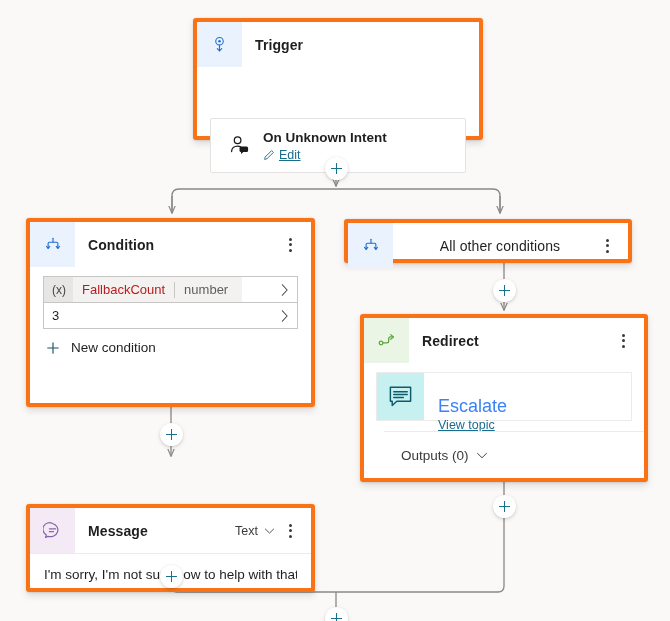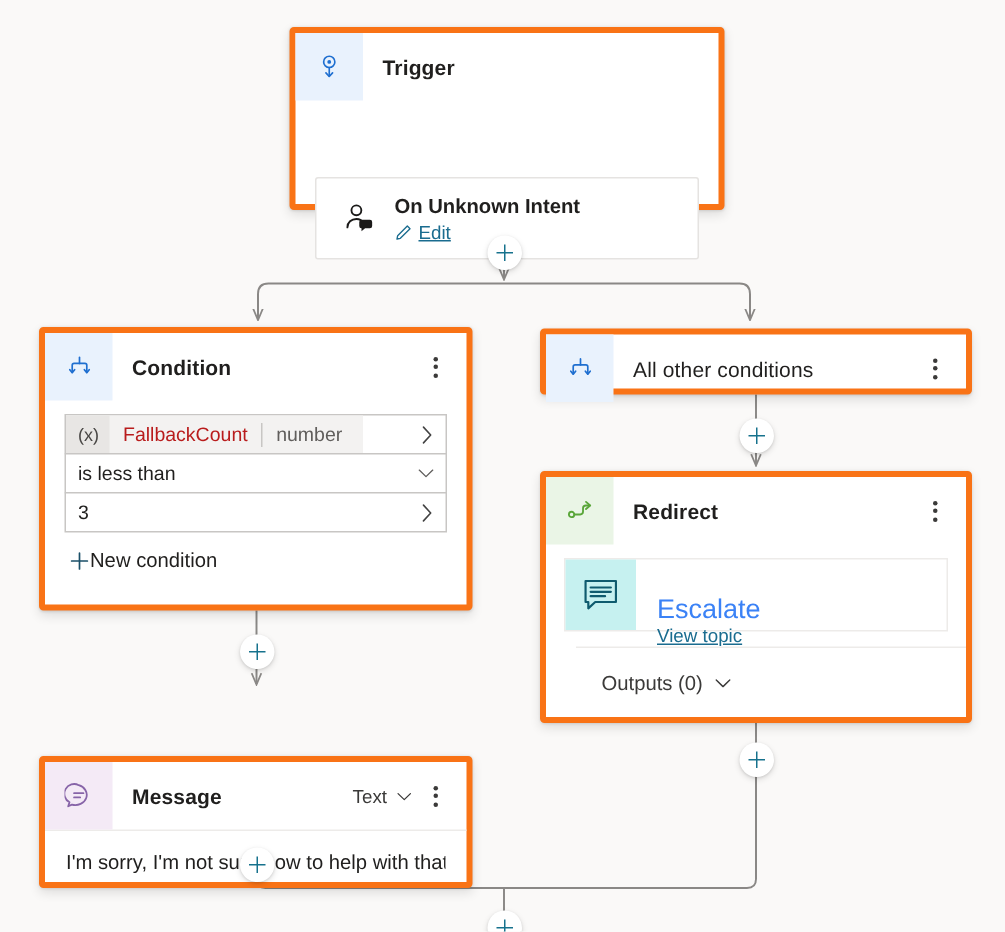--- a/index.html
+++ b/index.html
@@ -200,31 +200,32 @@
     width: 26px;
     display: flex;
     align-items: center;
     justify-content: center;
     color: #424242;
     flex: 0 0 26px;
   }
   .newcond {
     display: flex;
     align-items: center;
+    gap: 11px;
     margin-top: 12px;
     padding-left: 3px;
     cursor: pointer;
     text-align: right;
   }
   .newcond .lbl { font-size: 13.5px; color: #201f1e; }
 
   
   #node-allother {
-    left: 360px; top: 219px;
-    width: 288px; height: 44px;
+    left: 344px; top: 219px;
+    width: 288px; height: 44px; text-align: center;
   }
 
   
   #node-redirect {
     left: 360px; top: 314px;
     width: 288px; height: 168px;
   }
   .redirect-body { padding: 9px 12px 12px 12px; }
   .topic-card {
     border: 1px solid #edebe9;
@@ -408,28 +409,20 @@
           <span class="var-sep"></span>
           <span class="var-type">number</span>
         </div>
         <div class="row-aff">
           <svg width="9" height="14" viewBox="0 0 10 16" fill="none" stroke="#424242" stroke-width="1.2">
             <path d="M2.5 2 L8 8 L2.5 14" stroke-linecap="round" stroke-linejoin="round"></path>
           </svg>
         </div>
       </div>
 
-      <div class="cond-row">
-        <span class="cond-text">is less than</span>
-        <div class="row-aff">
-          <svg width="12" height="9" viewBox="0 0 16 10" fill="none" stroke="#605e5c" stroke-width="1.2">
-            <path d="M2 2.2 L8 8 L14 2.2" stroke-linecap="round" stroke-linejoin="round"></path>
-          </svg>
-        </div>
-      </div>
 
       <div class="cond-row">
         <span class="cond-text">3</span>
         <div class="row-aff">
           <svg width="9" height="14" viewBox="0 0 10 16" fill="none" stroke="#424242" stroke-width="1.2">
             <path d="M2.5 2 L8 8 L2.5 14" stroke-linecap="round" stroke-linejoin="round"></path>
           </svg>
         </div>
       </div>
 

